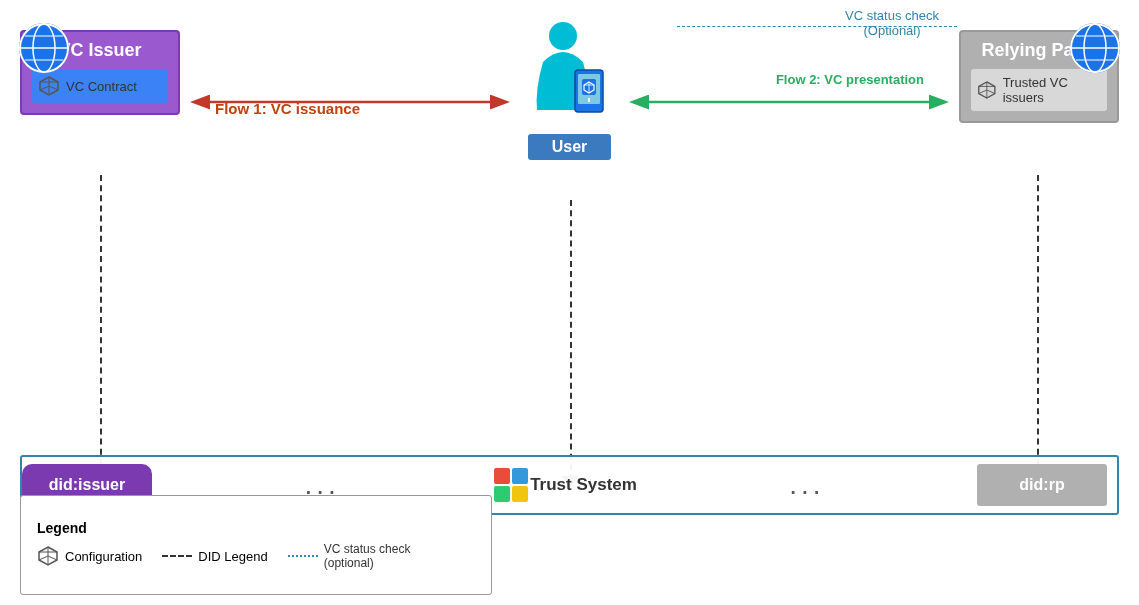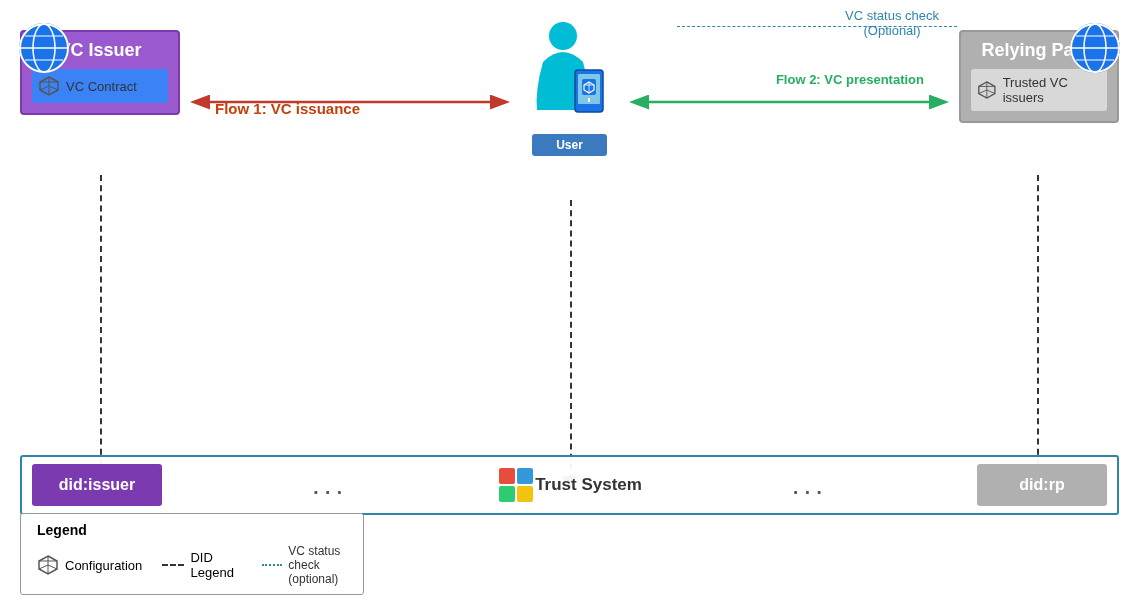--- a/index.html
+++ b/index.html
@@ -111,21 +111,21 @@
       transform: translateX(-50%);
       display: flex;
       flex-direction: column;
       align-items: center;
       z-index: 10;
     }
     .user-label-box {
       background: #3b7abf;
       color: #fff;
       font-weight: bold;
-      font-size: 12px;
+      font-size: 16px;
       padding: 4px 24px;
       border-radius: 3px;
       margin-top: 4px;
     }
 
     
     .flow1-label {
       position: absolute;
       top: 64px;
       left: 215px;
@@ -226,22 +226,21 @@
       z-index: 3;
       background: rgba(255,255,255,0.95);
     }
 
     .did-issuer-box {
       background: #7b3aaf;
       color: #fff;
       font-weight: bold;
       font-size: 16px;
       padding: 12px 18px;
-      border-radius: 3px;
-      margin-left: 10px;
+      border-radius: 10px;
       min-width: 130px;
       text-align: center;
     }
     .dots-left {
       flex: 1;
       text-align: center;
       font-size: 28px;
       color: #555;
       letter-spacing: 4px;
     }
@@ -273,24 +272,24 @@
       text-align: center;
     }
 
     
     .legend-box {
       position: absolute;
       bottom: 10px;
       left: 20px;
       border: 1px solid #999;
       border-radius: 3px;
-      padding: 8px 16px;
+      padding: 24px 16px;
       background: #fff;
       z-index: 20;
-      width: 344px;
+      width: 472px;
     }
     .legend-title {
       font-weight: bold;
       font-size: 14px;
       margin-bottom: 6px;
     }
     .legend-items {
       display: flex;
       align-items: center;
       gap: 20px;

